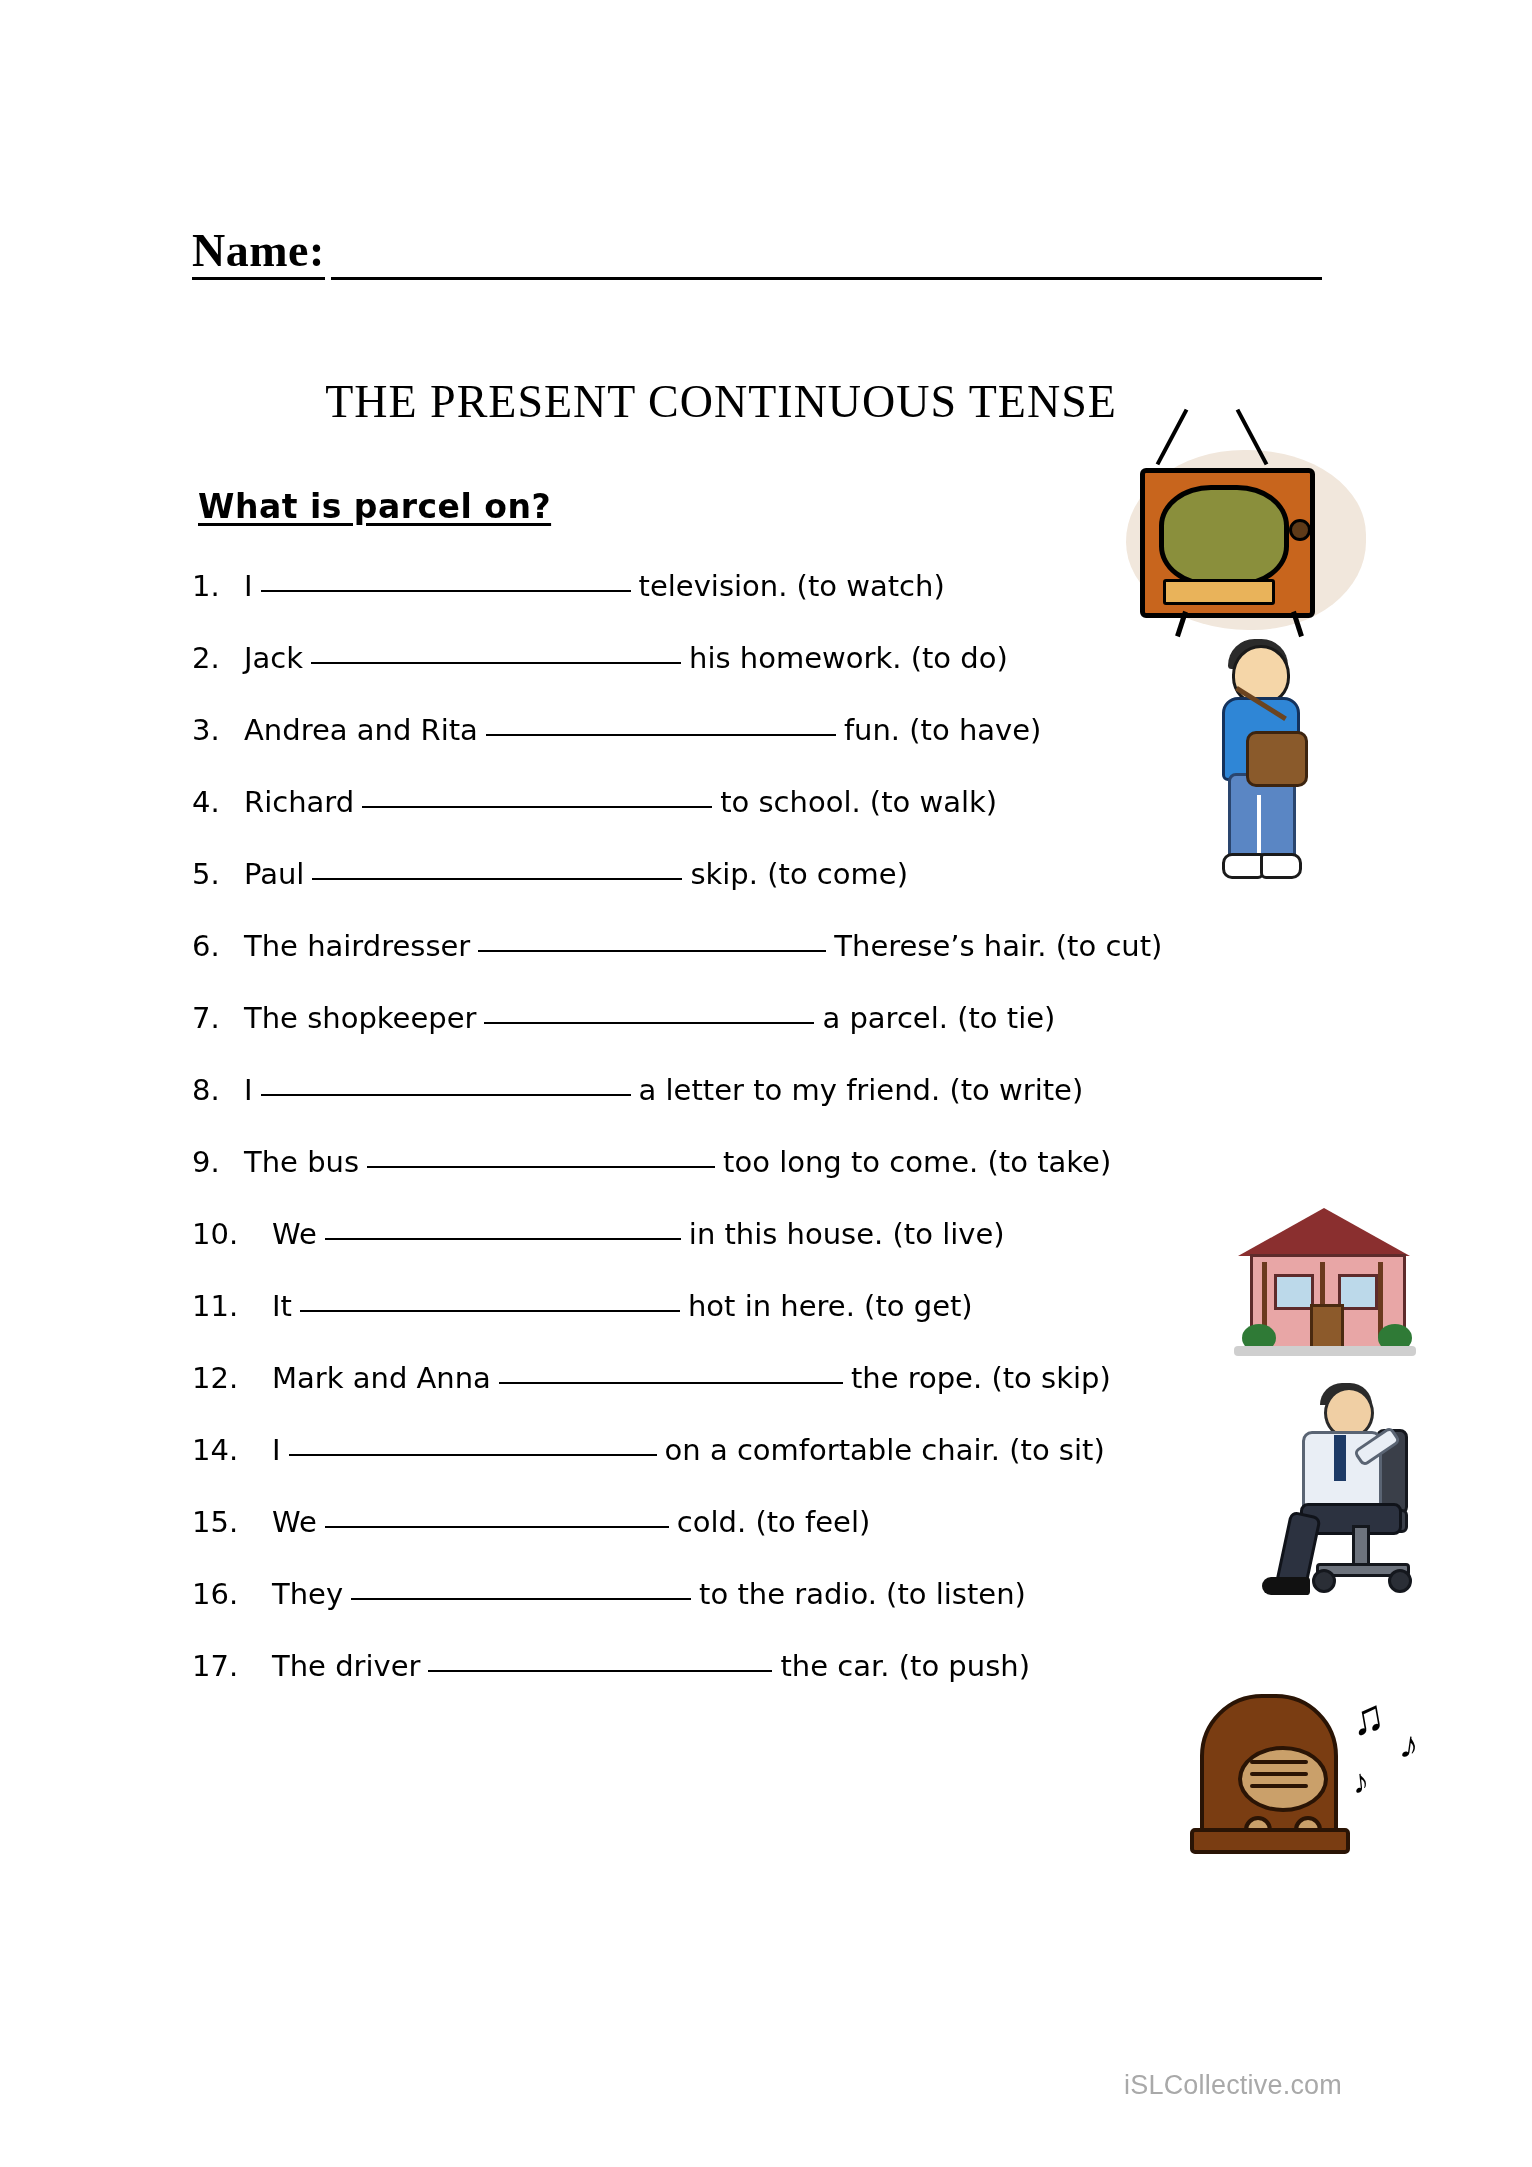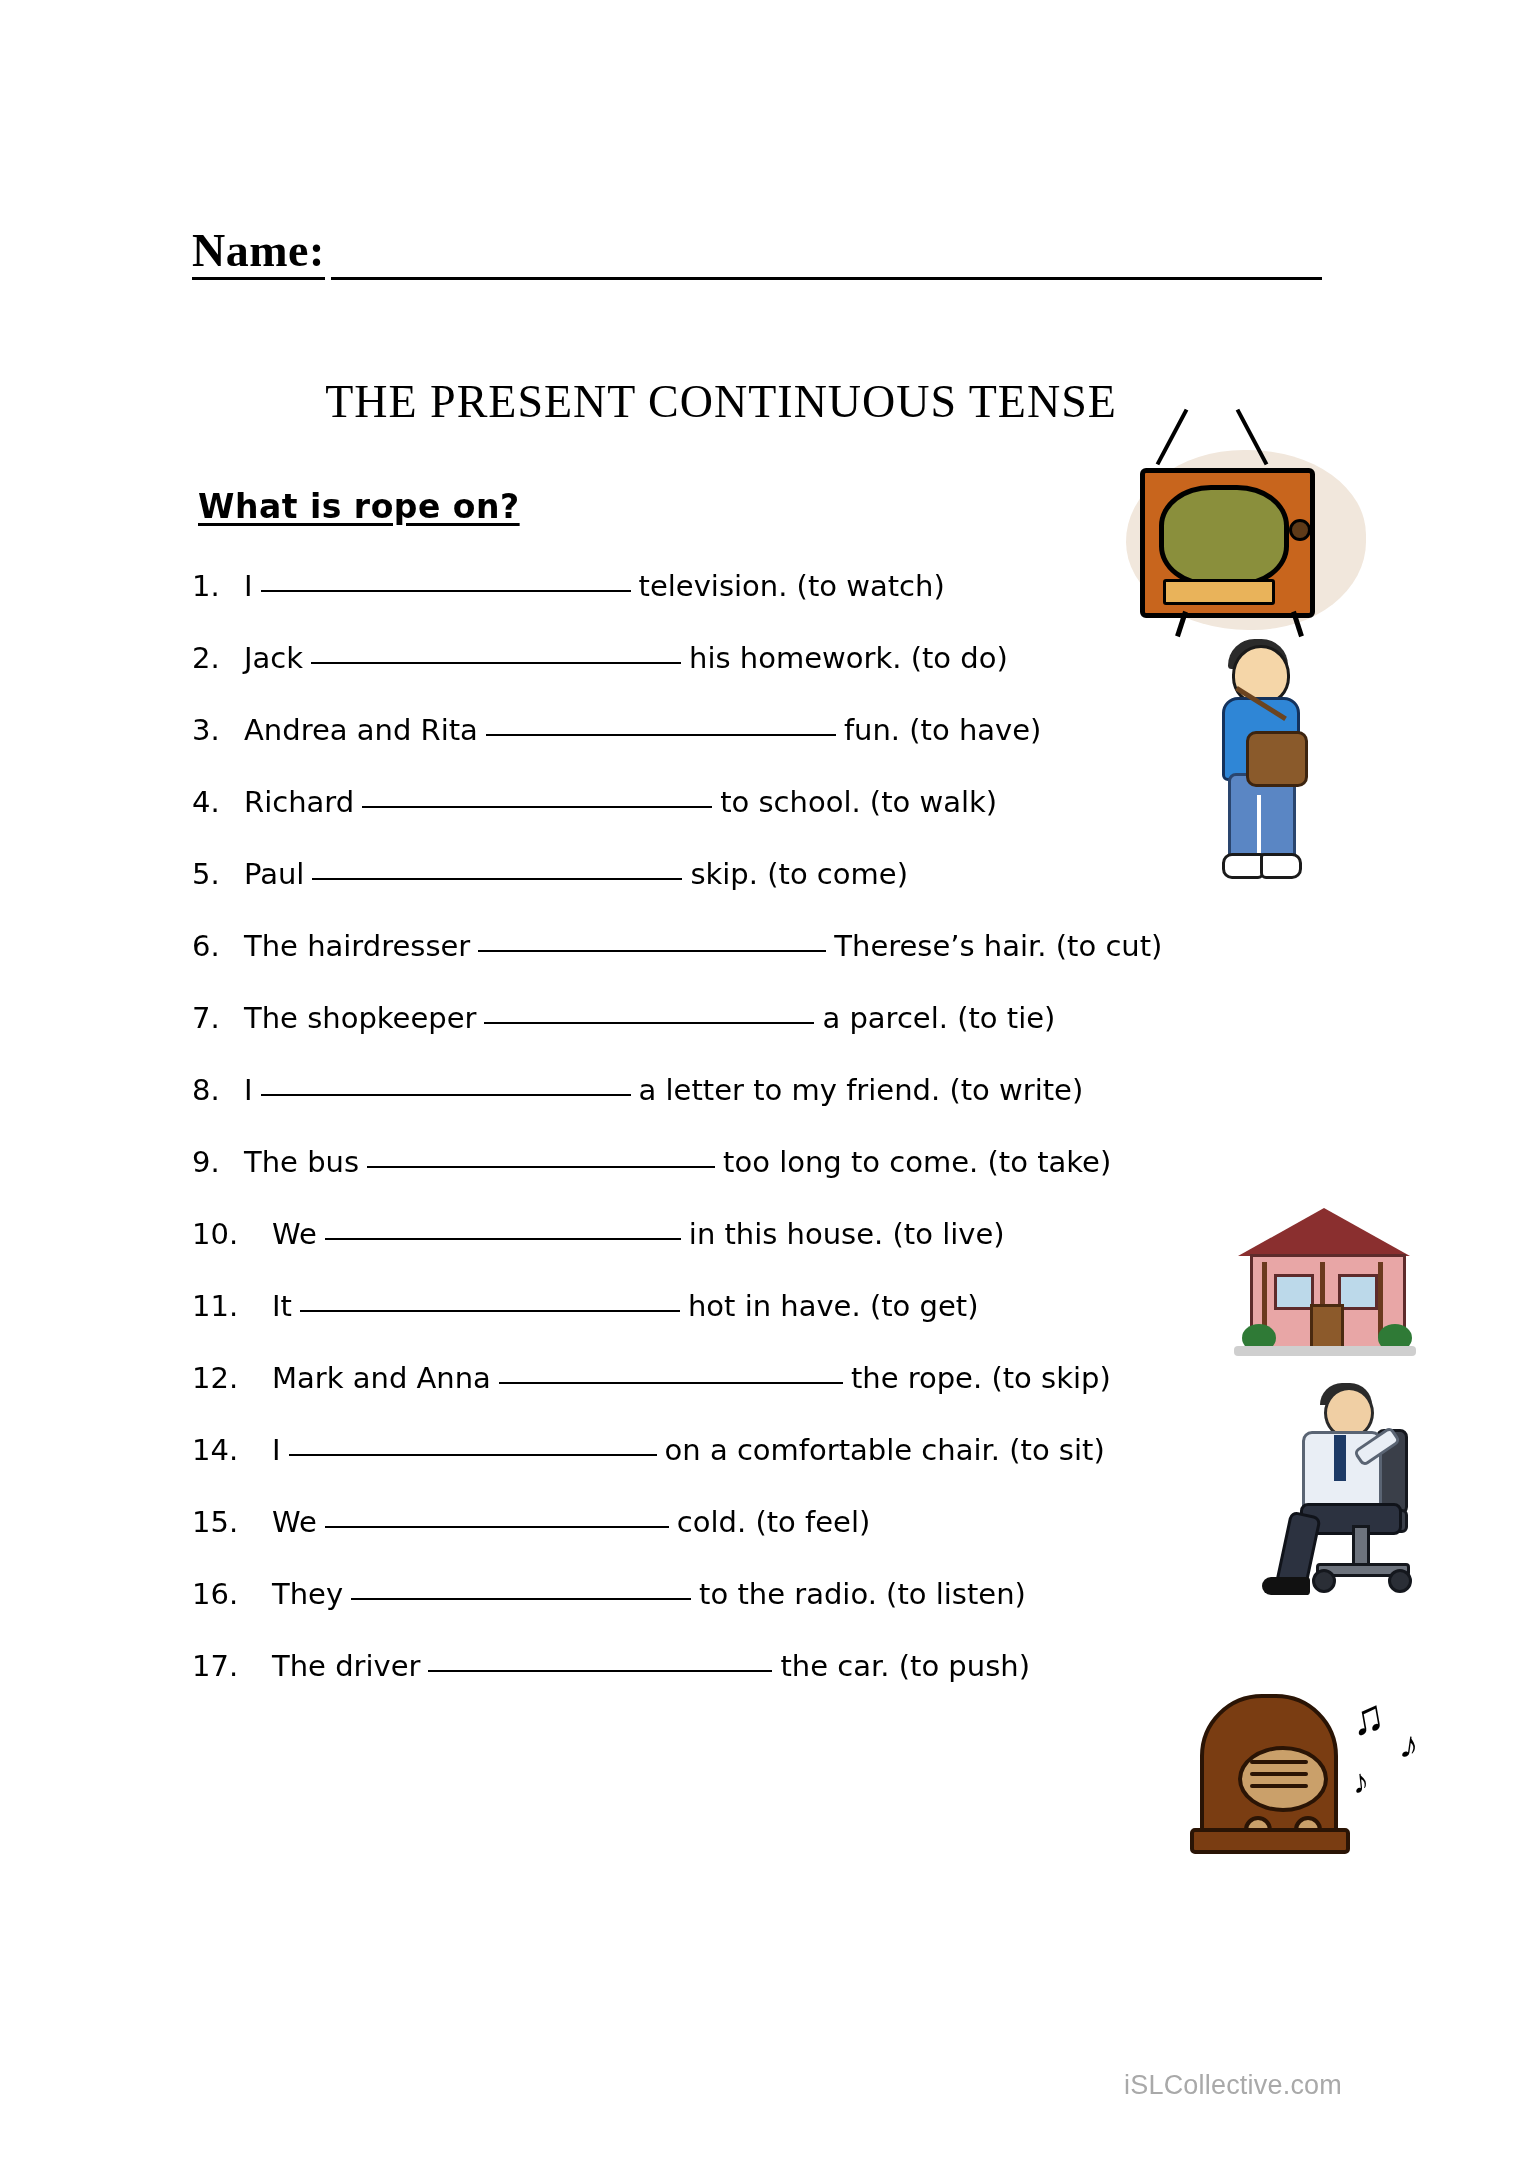--- a/index.html
+++ b/index.html
@@ -222,21 +222,21 @@
 
 <div class="page">
 
   <div class="name-row">
     <span class="name-label name-underline-label">Name:</span>
     <span class="name-rule"></span>
   </div>
 
   <div class="doc-title">THE PRESENT CONTINUOUS TENSE</div>
 
-  <div class="sub-heading">What is rope on?</div>
+  <div class="sub-heading">What is parcel on?</div>
 
   <div class="exercise-list" id="exercise-list">
       <div class="ex-item">
         <span class="ex-num">1.</span>
         <span class="ex-text">I</span>
         <span class="ex-blank" style="width: 370px;"></span>
         <span class="ex-text">television. (to watch)</span>
       </div>
       <div class="ex-item">
         <span class="ex-num">2.</span>
@@ -289,21 +289,21 @@
       <div class="ex-item">
         <span class="ex-num wide">10.</span>
         <span class="ex-text">We</span>
         <span class="ex-blank" style="width: 356px;"></span>
         <span class="ex-text">in this house. (to live)</span>
       </div>
       <div class="ex-item">
         <span class="ex-num wide">11.</span>
         <span class="ex-text">It</span>
         <span class="ex-blank" style="width: 380px;"></span>
-        <span class="ex-text">hot in have. (to get)</span>
+        <span class="ex-text">hot in here. (to get)</span>
       </div>
       <div class="ex-item">
         <span class="ex-num wide">12.</span>
         <span class="ex-text">Mark and Anna</span>
         <span class="ex-blank" style="width: 344px;"></span>
         <span class="ex-text">the rope. (to skip)</span>
       </div>
       <div class="ex-item">
         <span class="ex-num wide">14.</span>
         <span class="ex-text">I</span>

